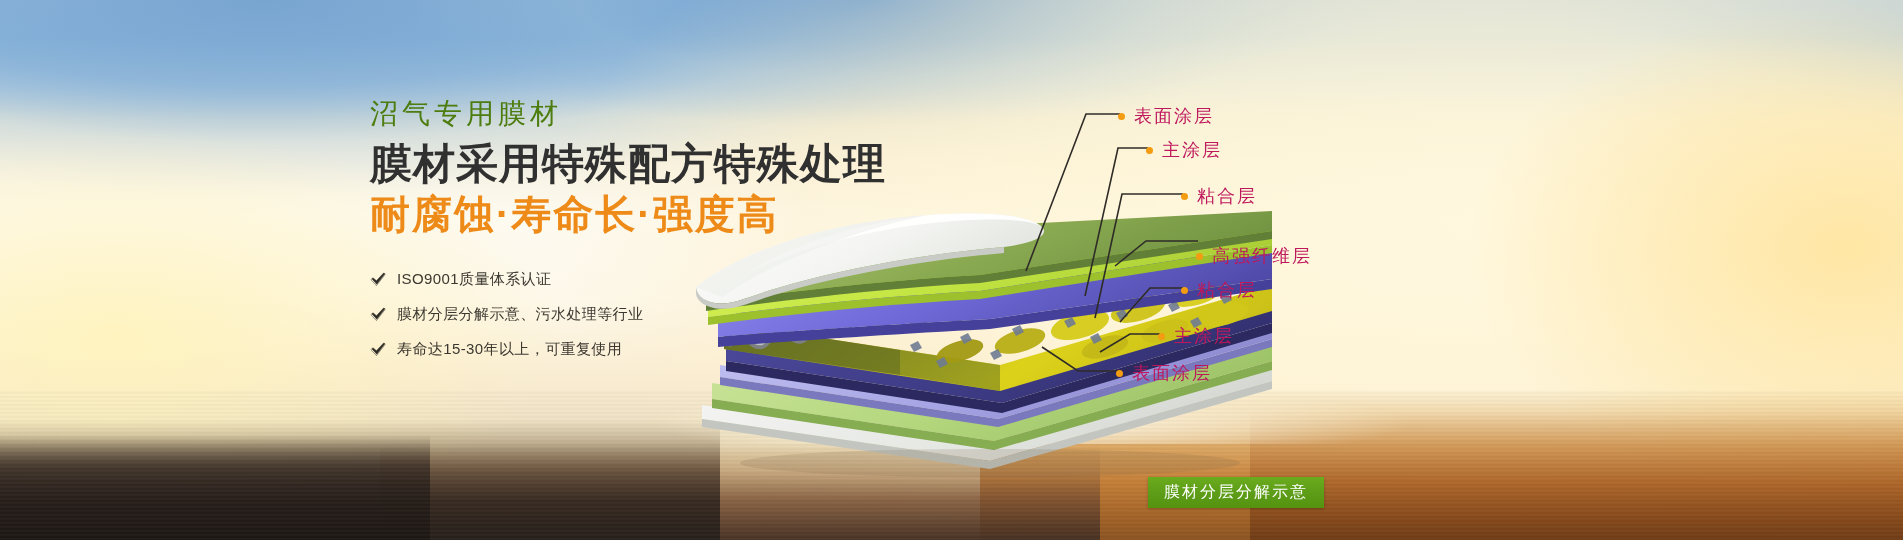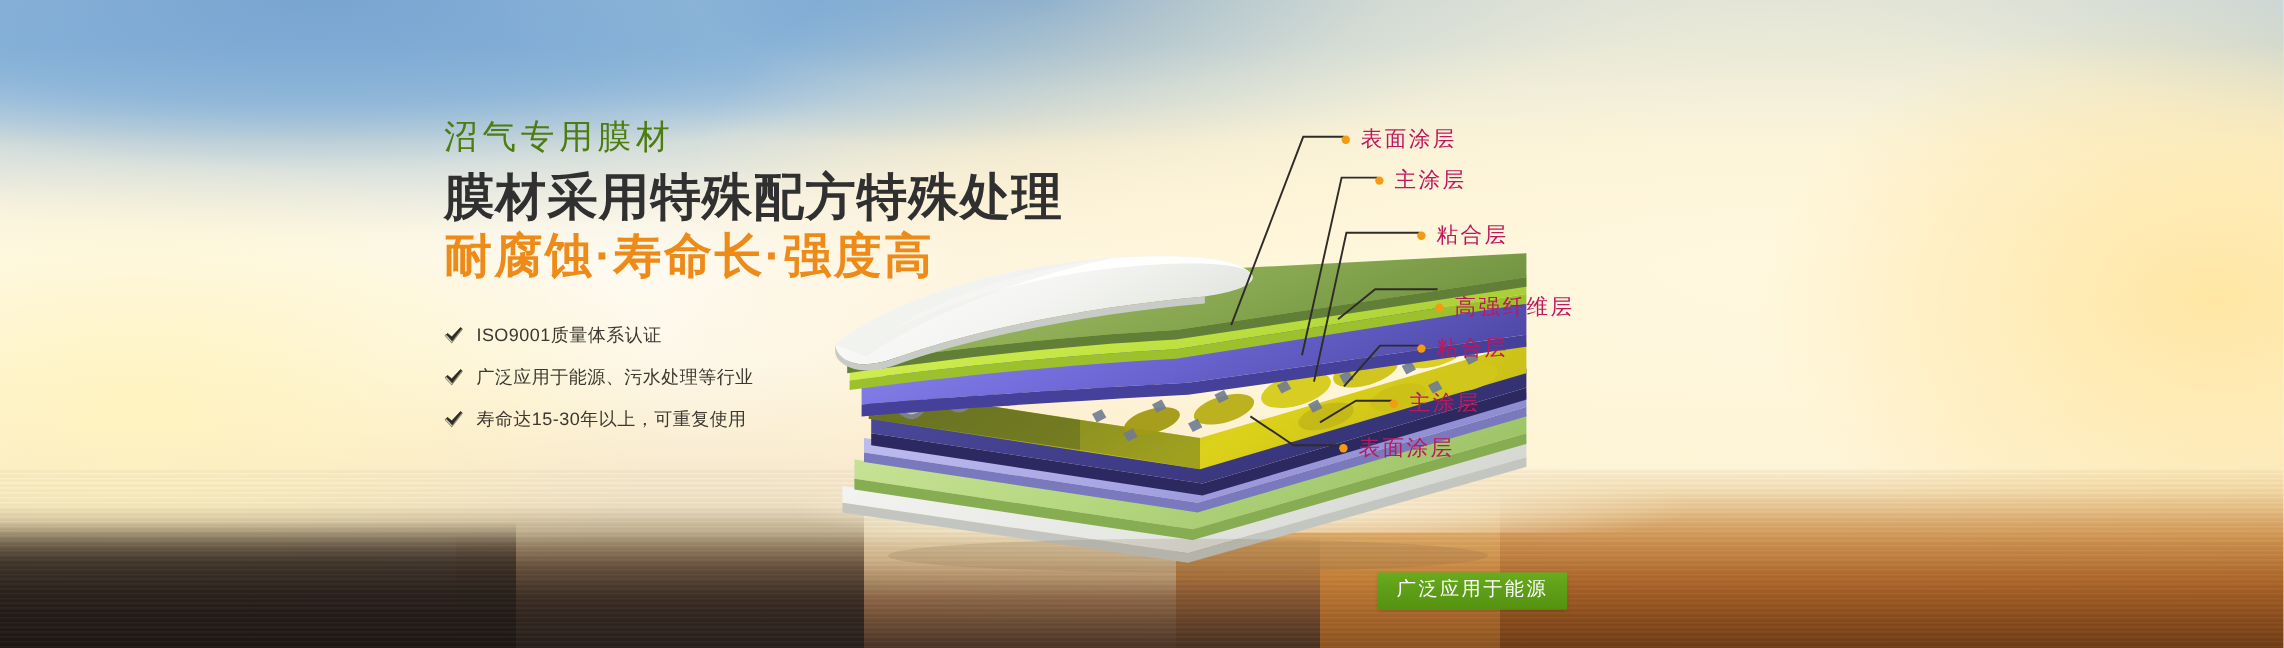--- a/index.html
+++ b/index.html
@@ -282,21 +282,21 @@
           <path d="M1.2 10.4 L2.2 9.1 L7.2 13.2 L16.6 3.0 L17.9 4.0 L7.6 17.2 Z" fill="none" stroke="#2e2b26" stroke-width="1.0" opacity="0.55"></path>
         </svg>
         <span>ISO9001质量体系认证</span>
       </div>
 
       <div class="bullet">
         <svg class="check-icon" viewBox="0 0 20 20">
           <path d="M2.4 9.2 L3.4 8.0 L7.6 11.4 L16.1 2.3 L17.4 3.2 L8.0 15.6 Z" fill="#2e2b26" stroke="#2e2b26" stroke-width="0.6" stroke-linejoin="round"></path>
           <path d="M1.2 10.4 L2.2 9.1 L7.2 13.2 L16.6 3.0 L17.9 4.0 L7.6 17.2 Z" fill="none" stroke="#2e2b26" stroke-width="1.0" opacity="0.55"></path>
         </svg>
-        <span>广泛应用于能源、污水处理等行业</span>
+        <span>膜材分层分解示意、污水处理等行业</span>
       </div>
 
       <div class="bullet">
         <svg class="check-icon" viewBox="0 0 20 20">
           <path d="M2.4 9.2 L3.4 8.0 L7.6 11.4 L16.1 2.3 L17.4 3.2 L8.0 15.6 Z" fill="#2e2b26" stroke="#2e2b26" stroke-width="0.6" stroke-linejoin="round"></path>
           <path d="M1.2 10.4 L2.2 9.1 L7.2 13.2 L16.6 3.0 L17.9 4.0 L7.6 17.2 Z" fill="none" stroke="#2e2b26" stroke-width="1.0" opacity="0.55"></path>
         </svg>
         <span>寿命达15-30年以上，可重复使用</span>
       </div>
 
@@ -520,15 +520,15 @@
       <span class="callout-text">主涂层</span>
     </div>
 
     <div class="callout" style="left:1116px; top:361px;">
       <span class="callout-dot"></span>
       <span class="callout-text">表面涂层</span>
     </div>
 
   </div>
 
-  <div class="badge">广泛应用于能源</div>
+  <div class="badge">膜材分层分解示意</div>
 
 </div>
 
 </body></html>

